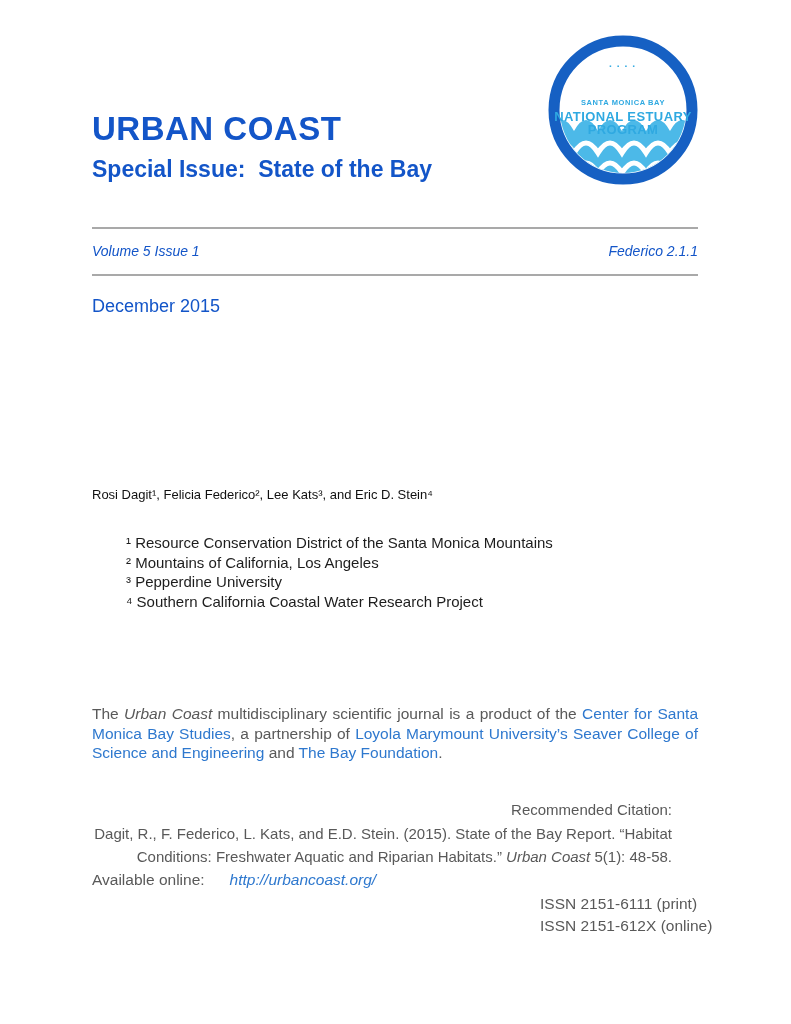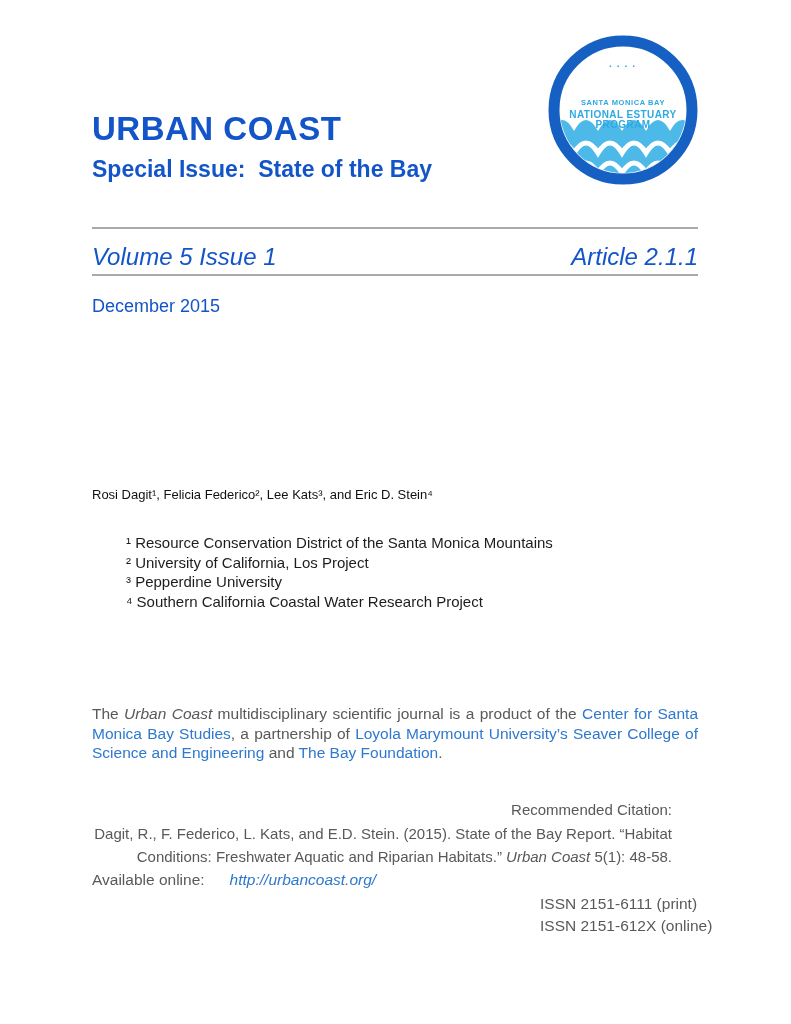--- a/index.html
+++ b/index.html
@@ -16,28 +16,28 @@
   .journal-subtitle{position:absolute;left:92px;top:156px;font-size:23px;font-weight:bold;
     color:var(--brand_blue);}
 
   .logo{position:absolute;left:548px;top:35px;width:150px;height:150px;}
   .logo svg{position:absolute;left:0;top:0;}
   .logo .ltxt{position:absolute;left:0;width:150px;text-align:center;color:var(--logo_light);
     font-weight:bold;line-height:1;}
   .logo-dots{top:28px;font-size:6px;letter-spacing:2px;}
   .logo-wordmark{top:40px;font-size:22px;letter-spacing:0.5px;}
   .logo-cap1{top:64px;font-size:7.5px;letter-spacing:0.6px;}
-  .logo-cap2{top:75px;font-size:10px;letter-spacing:0.4px;}
+  .logo-cap2{top:75px;font-size:13px;letter-spacing:0.4px;}
 
   .rule{position:absolute;left:92px;width:606px;height:2px;background:var(--rule_gray);}
   .rule-top{top:227px;}
   .rule-bottom{top:274px;}
 
   .issue-row{position:absolute;left:92px;top:243px;width:606px;display:flex;
-    justify-content:space-between;font-size:24px;font-style:italic;color:var(--brand_blue);}
+    justify-content:space-between;font-size:14px;font-style:italic;color:var(--brand_blue);}
 
   .issue-date{position:absolute;left:92px;top:296px;font-size:18px;color:var(--brand_blue);}
 
   .article-title{position:absolute;left:92px;top:392px;width:620px;font-size:29px;
     font-weight:normal;line-height:42px;color:var(--ink);}
   .article-authors{position:absolute;left:92px;top:487px;font-size:13px;color:var(--ink);}
 
   .affiliations{position:absolute;left:126px;top:521px;font-size:15px;line-height:19.5px;
     color:#1d1d1d;list-style:none;margin-top:12px;}
 
@@ -79,33 +79,33 @@
     </svg>
     <div class="ltxt logo-dots">▪ ▪ ▪ ▪</div>
     <div class="ltxt logo-cap1">SANTA MONICA BAY</div>
     <div class="ltxt logo-cap2">NATIONAL ESTUARY PROGRAM</div>
   </div>
 
   <div class="rule rule-top"></div>
 
   <div class="issue-row">
     <span>Volume 5 Issue 1</span>
-    <span>Article 2.1.1</span>
+    <span>Federico 2.1.1</span>
   </div>
 
   <div class="rule rule-bottom"></div>
 
   <div class="issue-date">December 2015</div>
 
 
   <div class="article-authors">Rosi Dagit¹, Felicia Federico², Lee Kats³, and Eric D. Stein⁴</div>
 
   <ul class="affiliations">
     <li>¹ Resource Conservation District of the Santa Monica Mountains</li>
-    <li>² University of California, Los Project</li>
+    <li>² Mountains of California, Los Angeles</li>
     <li>³ Pepperdine University</li>
     <li>⁴ Southern California Coastal Water Research Project</li>
   </ul>
 
   <p class="about"><span>The </span><span class="it">Urban Coast</span><span> multidisciplinary scientific journal is a product of the </span><a>Center for Santa Monica Bay Studies</a><span>, a partnership of </span><a>Loyola Marymount University’s Seaver College of Science and Engineering</a><span> and </span><a>The Bay Foundation</a><span>.</span></p>
 
   <div class="citation">
     <div>Recommended Citation:</div>
     <div><span>Dagit, R., F. Federico, L. Kats, and E.D. Stein. (2015). State of the Bay Report. “Habitat Conditions: Freshwater Aquatic and Riparian Habitats.” </span><span class="it">Urban Coast</span><span> 5(1): 48-58.</span></div>
   </div>

